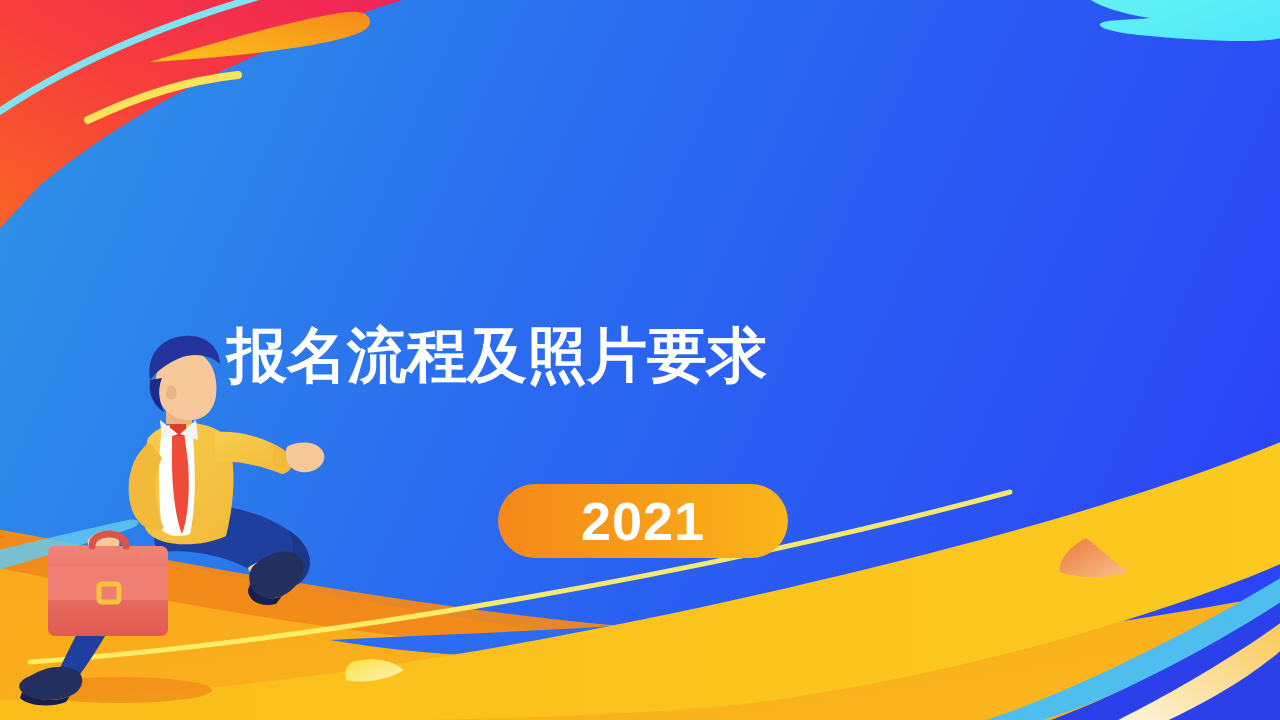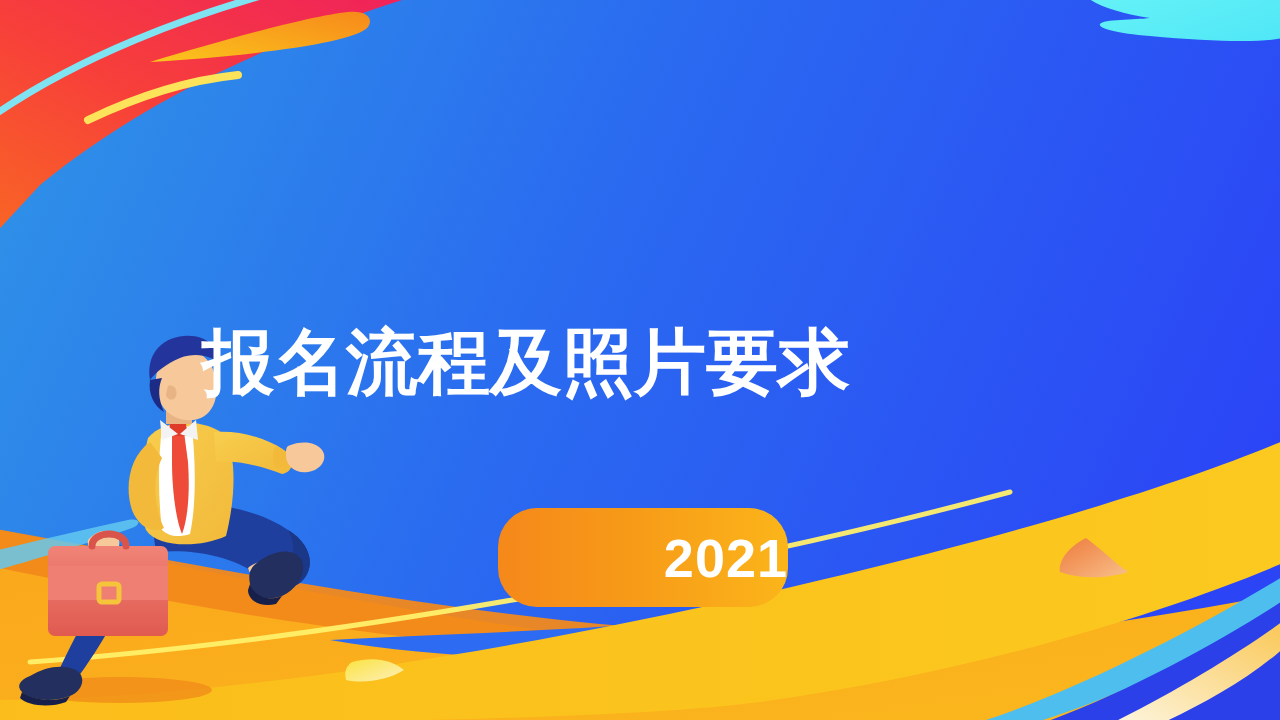--- a/index.html
+++ b/index.html
@@ -36,37 +36,37 @@
     letter-spacing:-2px;
     color:#F5811C;
     -webkit-text-stroke:13px #FFFFFF;
     paint-order:stroke fill;
     white-space:nowrap;
   }
 
   
   #subtitle {
     position:absolute;
-    left:202px; top:326px;
-    font-size:72px;
+    left:227px; top:326px;
+    font-size:60px;
     line-height:1.0;
     font-weight:bold;
     letter-spacing:0px;
     color:#FFFFFF;
     white-space:nowrap;
   }
 
   
   #year-badge {
     position:absolute;
-    left:498px; top:508px;
-    width:290px; height:99px;
+    left:498px; top:484px;
+    width:290px; height:74px;
     border-radius:39px;
     background:linear-gradient(90deg,#F5881A 0%,#F79A18 45%,#FBB51A 100%);
-    display:flex; align-items:center; justify-content:flex-end;
+    display:flex; align-items:center; justify-content:center;
   }
   #year-text {
     font-size:54px;
     font-weight:bold;
     color:#FFFFFF;
     letter-spacing:1px;
     line-height:1;
   }
 </style>
 </head>

